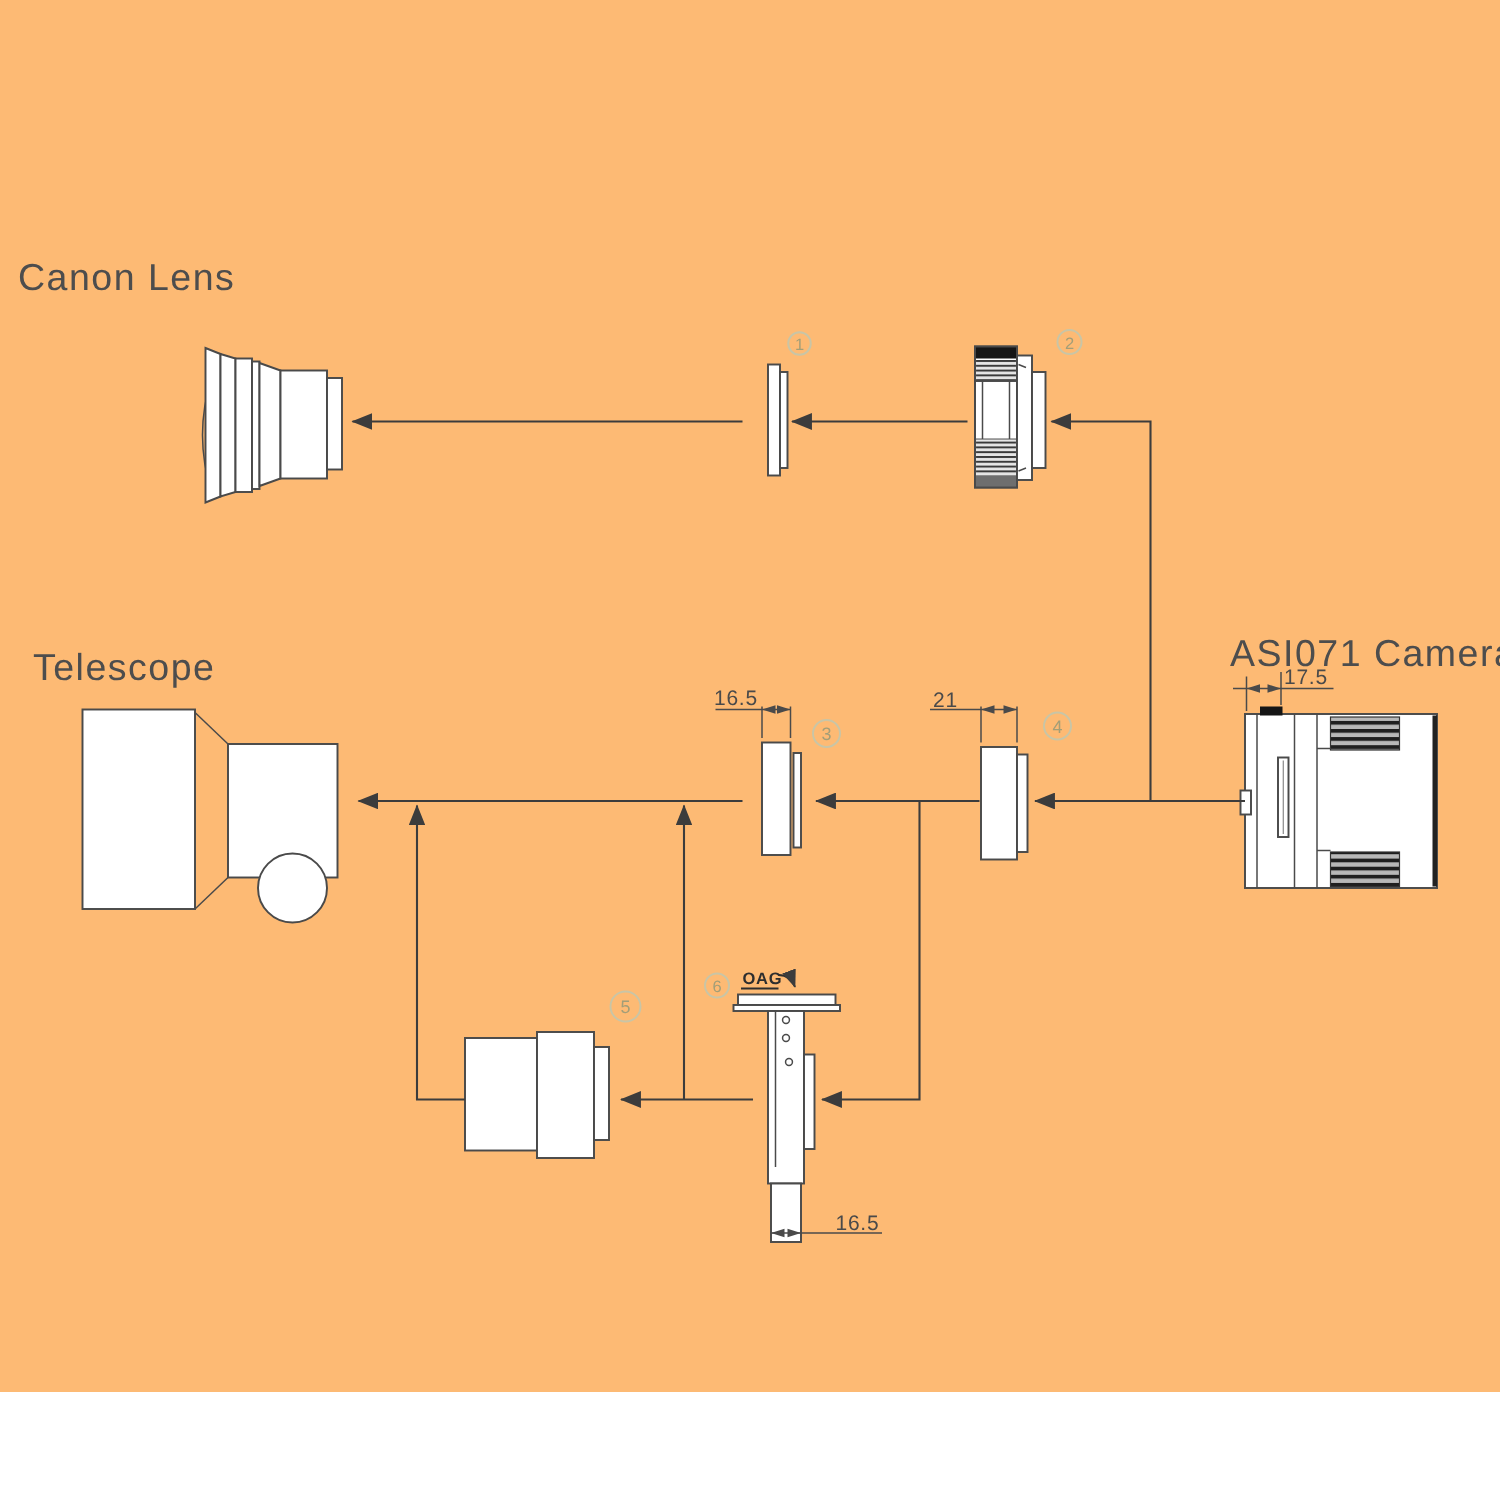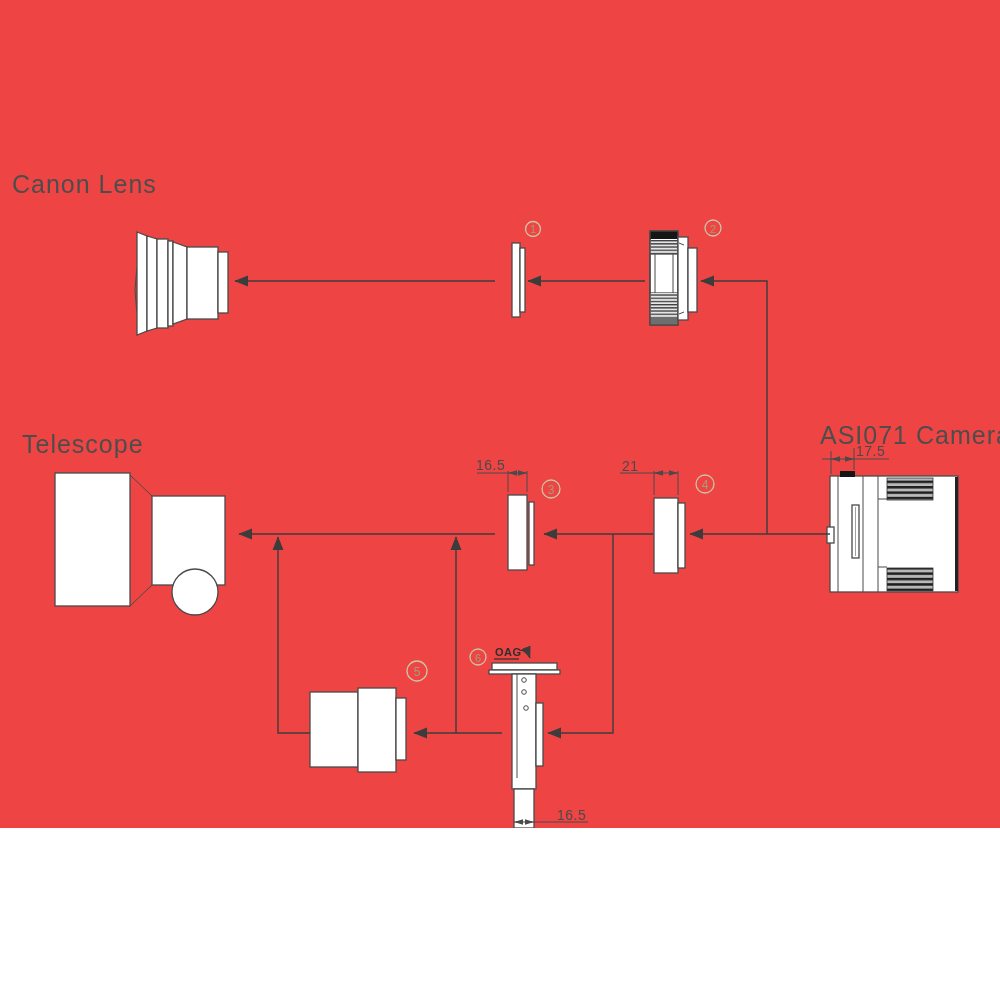--- a/index.html
+++ b/index.html
@@ -1,16 +1,16 @@
 <!DOCTYPE html>
 <html><head>
 <meta charset="utf-8">
 <style>
   html,body{margin:0;padding:0;background:#ffffff;}
-  .canvas{position:relative;width:1000px;height:828px;background:#ef4444;overflow:hidden;
+  .canvas{position:relative;width:1000px;height:928px;background:#fdba74;overflow:hidden;
           font-family:"Liberation Sans", sans-serif;}
   svg{display:block;}
   .part-label{font-size:25px;letter-spacing:1px;fill:#4d4d4d;}
   .dim-text{font-size:14px;fill:#4a4a4a;letter-spacing:0.5px;}
   .oag-text{font-size:11px;font-weight:bold;fill:#2e2e2e;letter-spacing:0.5px;}
   .callout-text{fill:#a39e78;text-anchor:middle;}
   .draw{stroke:#4a4a4a;stroke-width:1.3;fill:#ffffff;}
   .thin{stroke:#4a4a4a;stroke-width:1;fill:none;}
   .conn{stroke:#3c3c3c;stroke-width:1.4;fill:none;}
   .dim{stroke:#4a4a4a;stroke-width:1;fill:none;}

